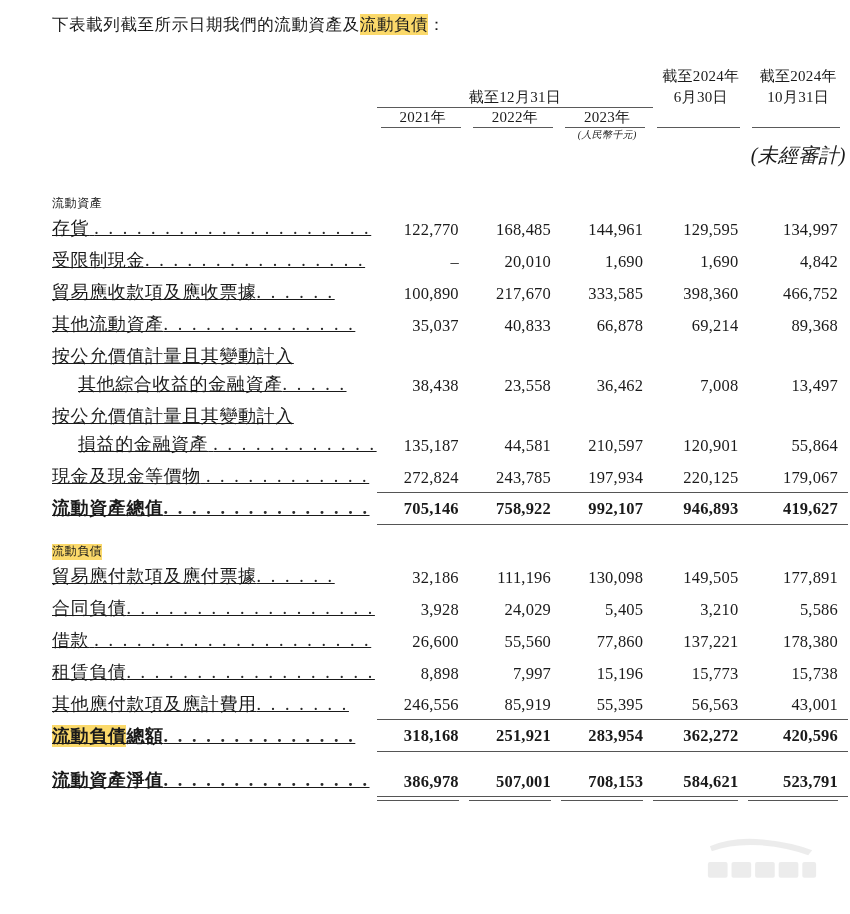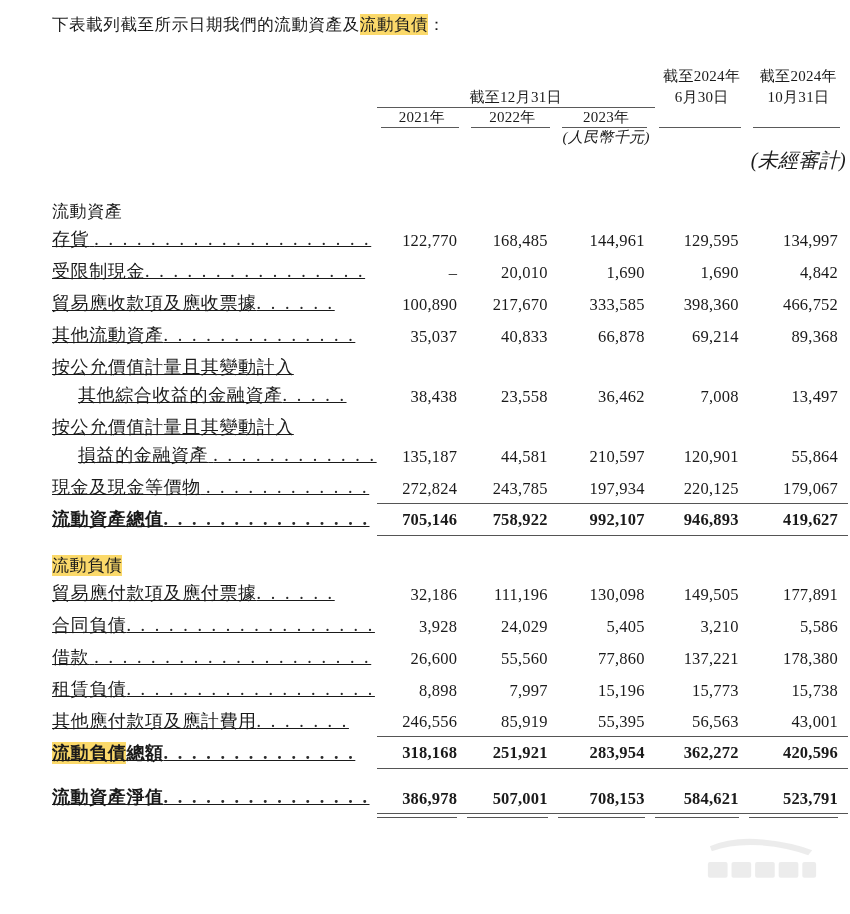--- a/index.html
+++ b/index.html
@@ -85,21 +85,21 @@
     white-space: nowrap;
     line-height: 21px;
     letter-spacing: 0.3px;
     padding-bottom: 3px;
   }
   .hd-two span { display: block; }
 
   .unit-note {
     text-align: center;
     font-style: italic;
-    font-size: 15px;
+    font-size: 10px;
     white-space: nowrap;
     padding-top: 7px;
     letter-spacing: 0.3px;
   }
   .audit-note {
     text-align: center;
     font-style: italic;
     font-size: 20px;
     white-space: nowrap;
     padding-top: 7px;
@@ -107,25 +107,26 @@
   }
 
   
   .sp-12 td { height: 12px; }
   .sp-18 td { height: 18px; }
   .sp-26 td { height: 26px; }
 
   
   .sec-head td {
     font-weight: bold;
-    font-size: 17px;
+    font-size: 12px;
     padding-top: 2px;
     padding-bottom: 7px;
     letter-spacing: 0.6px;
     white-space: nowrap;
+    font-family: Liberation Mono, monospace;
   }
 
   
   tr.drow td { padding-top: 4px; padding-bottom: 4px; }
   .lbl {
     font-size: 18px;
     letter-spacing: 0.6px;
     white-space: nowrap;
     position: relative;
     line-height: 24px;

